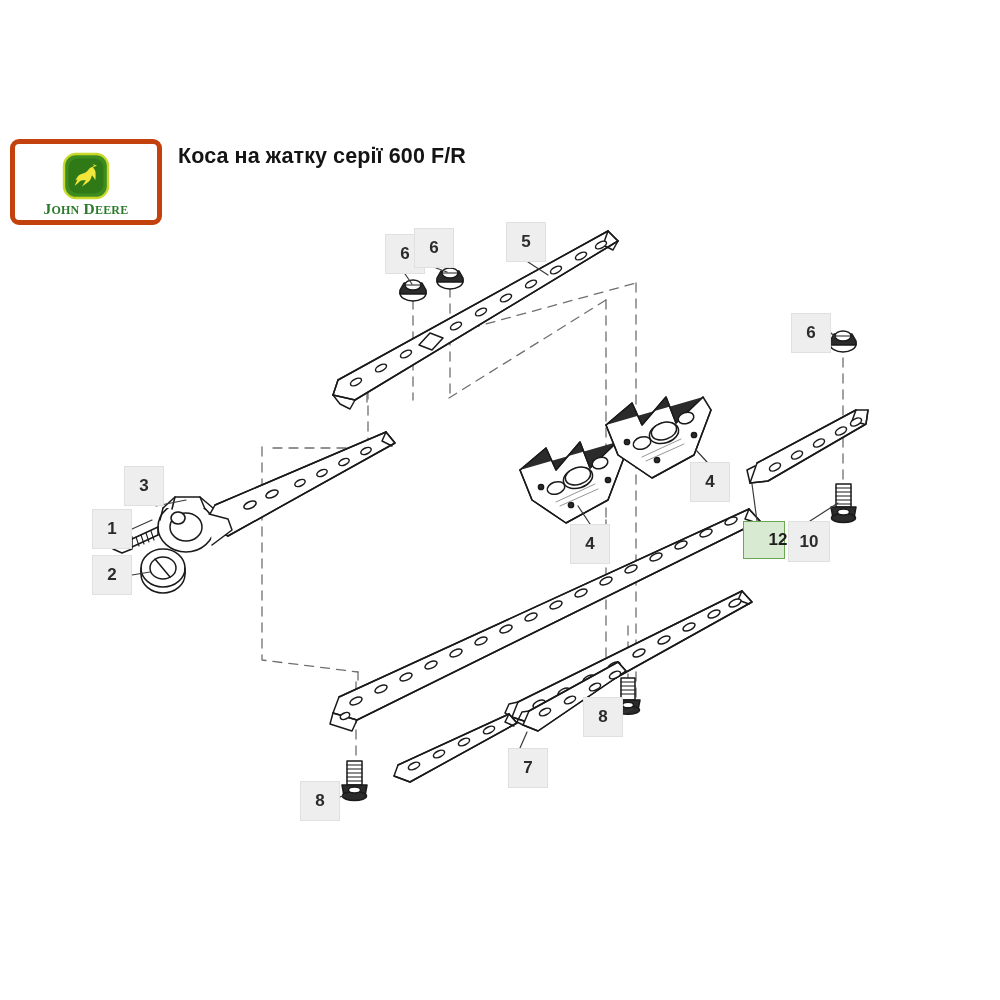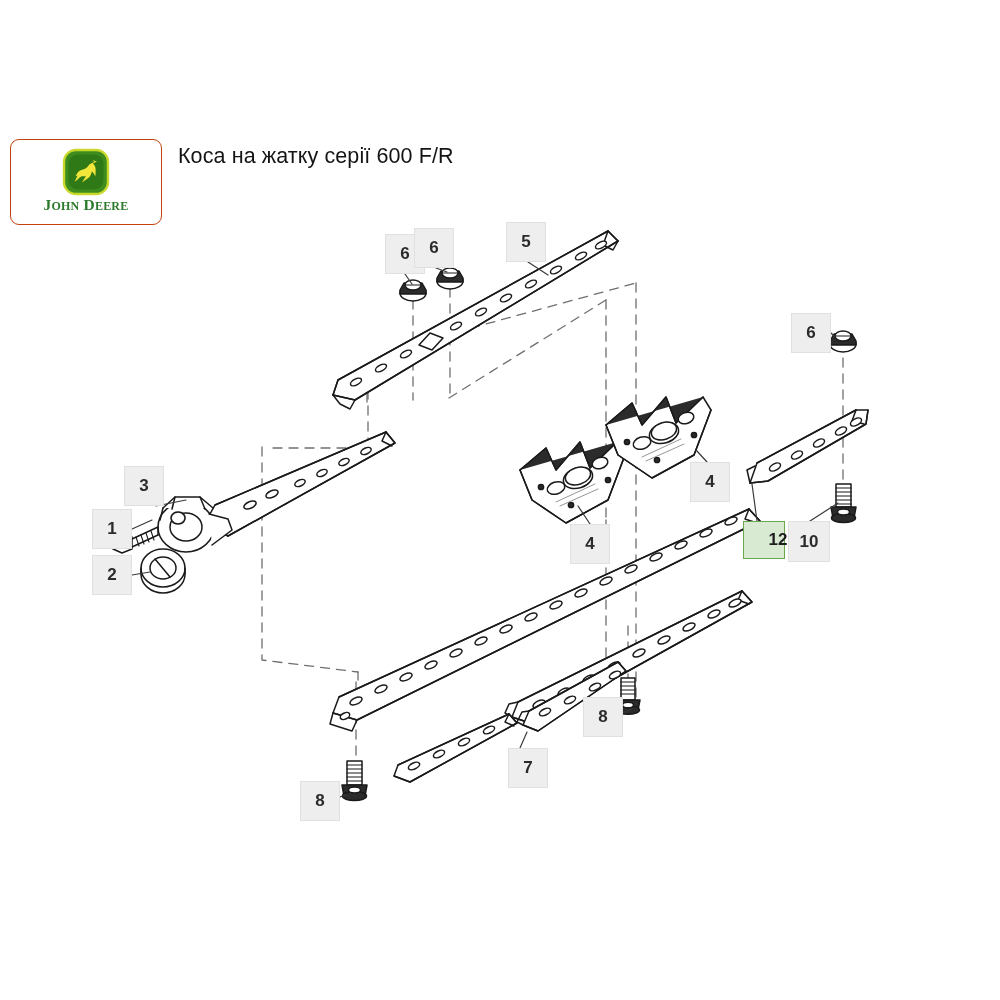--- a/index.html
+++ b/index.html
@@ -3,32 +3,32 @@
 <meta charset="utf-8">
 <style>
   html,body{margin:0;padding:0;background:#ffffff;}
   body{width:1000px;height:1000px;position:relative;overflow:hidden;
        font-family:"Liberation Sans","DejaVu Sans",sans-serif;}
 
   #stage{position:absolute;left:0;top:0;width:1000px;height:1000px;background:#fff;}
 
   
   #logo-box{position:absolute;left:10px;top:139px;width:152px;height:86px;
-            background:#ffffff;border:1px solid #c2410c;border-radius:9px;
+            background:#ffffff;border:5px solid #c2410c;border-radius:9px;
             box-sizing:border-box;}
   #logo-mark{position:absolute;left:50%;top:7px;transform:translateX(-50%);
              width:50px;height:50px;}
   #logo-word{position:absolute;left:0;top:56px;width:100%;text-align:center;
              font-family:"Liberation Serif","DejaVu Serif",serif;
              font-weight:bold;font-size:15.5px;letter-spacing:.2px;color:#2b7a2b;
              white-space:nowrap;}
   #logo-word .sm{font-size:12px;}
 
   #page-title{position:absolute;left:178px;top:144px;
-              font-size:21.5px;font-weight:normal;color:#141414;
+              font-size:21.5px;font-weight:bold;color:#141414;
               letter-spacing:.1px;white-space:nowrap;}
 
   
   .callout{position:absolute;box-sizing:border-box;
            display:flex;align-items:center;justify-content:center;
            font-size:17px;font-weight:bold;color:#2b2b2b;
            background:#eeeeee;border:1px solid #e0e0e0;}
   .callout.hl{background:#d9ead3;border:1.6px solid #6aa84f;color:#1d1d1d;padding-left:28px;}
 
   svg{position:absolute;left:0;top:0;}

